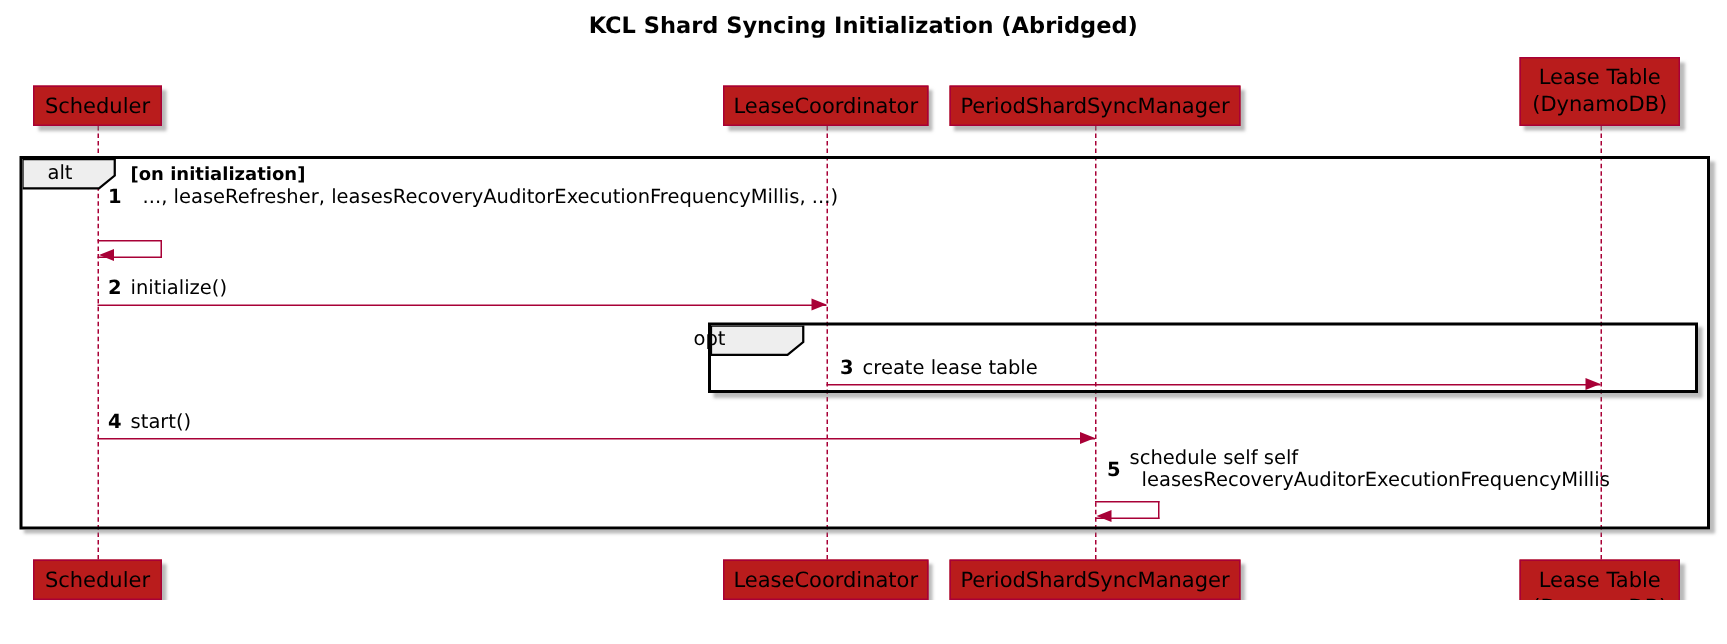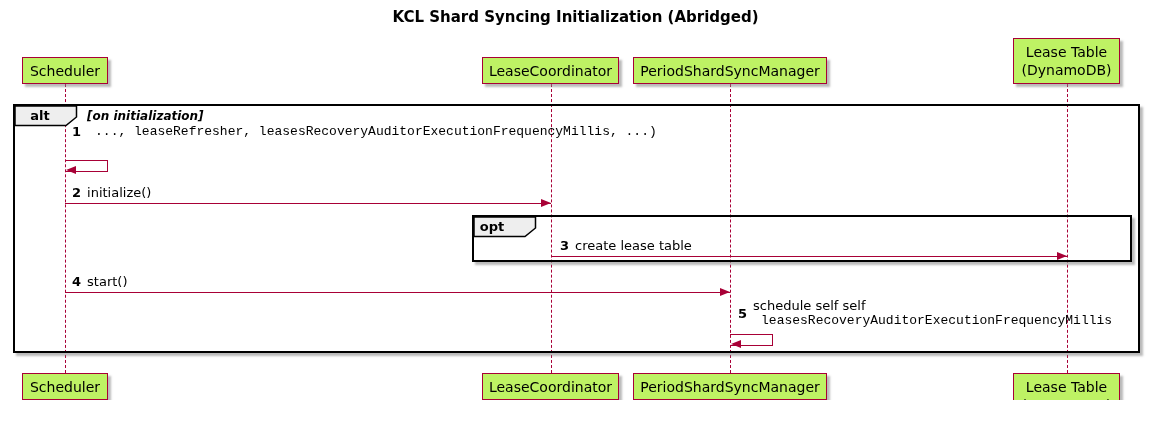--- a/index.html
+++ b/index.html
@@ -14,57 +14,56 @@
   .title{
     position:absolute;left:0;top:8px;width:100%;
     text-align:center;font-size:15px;font-weight:bold;
   }
   .lifeline{
     position:absolute;width:0;
     border-left:1px dashed #A80036;
   }
   .participant{
     position:absolute;
-    background:#bef264;
+    background:#b91c1c;
     border:1.5px solid #A80036;
     box-shadow:3px 3px 2px rgba(130,130,130,0.55);
     display:flex;flex-direction:column;align-items:center;justify-content:center;
     font-size:14px;line-height:18px;
     box-sizing:border-box;
     white-space:nowrap;
     z-index:3;
   }
   .frame{
     position:absolute;
     border:2px solid #000000;
     box-shadow:3px 3px 2px rgba(130,130,130,0.55);
     box-sizing:border-box;
     z-index:2;
   }
   .frame-op-svg{position:absolute;z-index:3;}
   .frame-op-label{
     position:absolute;z-index:4;
-    font-size:13px;font-weight:bold;
+    font-size:13px;font-weight:normal;
     width:50px;text-align:center;
   }
   .frame-guard{
     position:absolute;z-index:4;
     font-size:12px;font-weight:bold;
     white-space:nowrap;
-    font-style:italic;
   }
   .msg-label{
     position:absolute;z-index:4;
     font-size:13px;line-height:15px;
     white-space:nowrap;
     display:flex;align-items:center;
   }
   .msg-seq{font-weight:bold;margin-right:6px;}
   .msg-lines{display:flex;flex-direction:column;}
-  .msg-line2{padding-left:8px;font-family:Liberation Mono, monospace;}
+  .msg-line2{padding-left:8px;}
   .arrow-line{
     position:absolute;z-index:4;height:0;
     border-top:1.5px solid #A80036;
   }
   .arrow-head-right{
     position:absolute;z-index:5;width:0;height:0;
     border-top:4.5px solid transparent;
     border-bottom:4.5px solid transparent;
     border-left:10px solid #A80036;
   }
@@ -142,21 +141,21 @@
     <span class="msg-seq">2</span>
     <span>initialize()</span>
   </div>
   <div class="arrow-line" style="left:65px;top:202.5px;width:486px;"></div>
   <div class="arrow-head-right" style="left:541px;top:199px;"></div>
 
   <div class="frame" style="left:472px;top:215px;width:660px;height:47px;"></div>
   <svg class="frame-op-svg" style="left:474px;top:217px;" width="64" height="21">
     <path d="M0,0 H61.5 V11 L51,19.5 H0 Z" fill="#EEEEEE" stroke="#000000" stroke-width="1.5"></path>
   </svg>
-  <div class="frame-op-label" style="left:467px;top:219px;">opt</div>
+  <div class="frame-op-label" style="left:448px;top:219px;">opt</div>
 
   <div class="msg-label" style="left:560px;top:238px;">
     <span class="msg-seq">3</span>
     <span>create lease table</span>
   </div>
   <div class="arrow-line" style="left:551px;top:255.5px;width:516px;"></div>
   <div class="arrow-head-right" style="left:1057px;top:252px;"></div>
 
   <div class="msg-label" style="left:72px;top:274px;">
     <span class="msg-seq">4</span>

